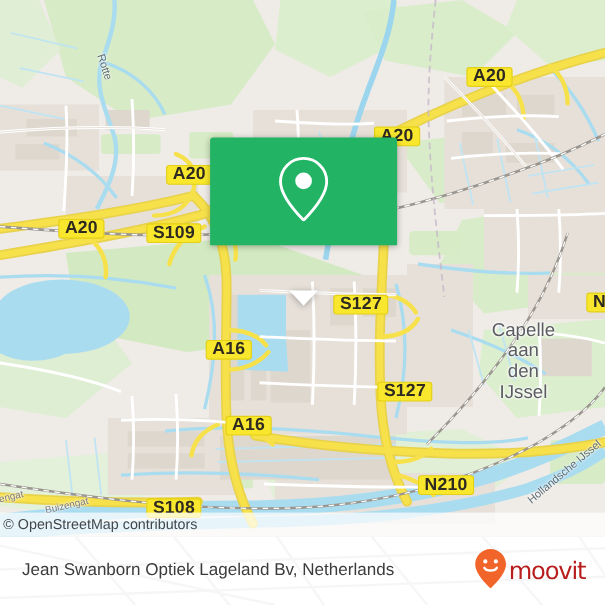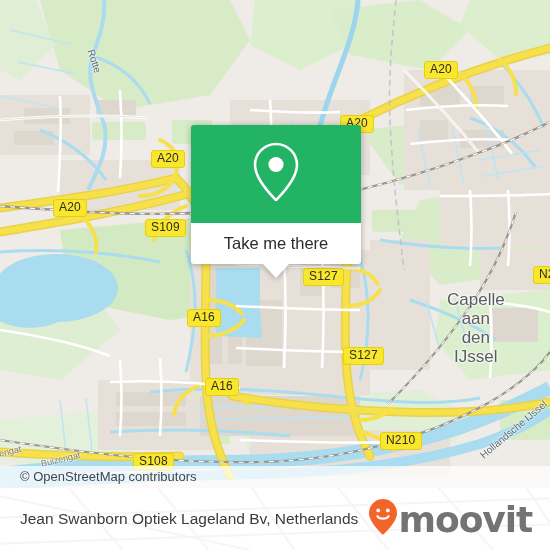--- a/index.html
+++ b/index.html
@@ -21,22 +21,22 @@
   .map-canvas { position: absolute; inset: 0; }
   .map-canvas svg { display: block; width: 550px; height: 488px; }
 
   
   .shield {
     position: absolute;
     background: #f8e72d;
     border: 1.5px solid #e3cf14;
     border-radius: 3px;
     color: #2e2a22;
-    font-size: 12px;
-    font-weight: normal;
+    font-size: 16px;
+    font-weight: bold;
     letter-spacing: .2px;
     padding: 1px 5px 2px;
     line-height: 13px;
     white-space: nowrap;
     font-family: "Liberation Sans", sans-serif;
   }
 
   
   .place-label {
     position: absolute;
@@ -99,21 +99,21 @@
     border-left: 13px solid transparent;
     border-right: 13px solid transparent;
     border-top: 14px solid #ffffff;
   }
 
   
   .attribution {
     position: absolute;
     left: 0; bottom: 0;
     width: 100%;
-    padding: 3px 0 4px 20px;
+    padding: 3px 0 4px 3px;
     background: rgba(255,255,255,.72);
     color: #40464c;
     font-size: 13px;
     line-height: 15px;
     font-family: "Liberation Sans", sans-serif;
   }
 
   
   .footer {
     position: absolute;
@@ -138,23 +138,23 @@
     white-space: nowrap;
     font-family: "Liberation Sans", sans-serif;
   }
   .brand {
     position: relative;
     display: flex;
     align-items: center;
     gap: 1px;
   }
   .brand-word {
-    color: #737373;
-    font-size: 36px;
-    font-weight: bold;
+    color: #b91c1c;
+    font-size: 22px;
+    font-weight: normal;
     letter-spacing: -1.1px;
     line-height: 29px;
     font-family: "DejaVu Sans", sans-serif;
   }
 </style>
 </head>
 <body>
 
 <div id="app">
 
@@ -344,21 +344,21 @@
           </g>
 
           <path d="M396,0 C392,40 388,80 390,120 C392,170 398,220 404,270" stroke="#c6b8c8" stroke-width="1.6" stroke-dasharray="6 4" fill="none" opacity=".8"></path>
         </g>
       </svg>
     </div>
 
     <div class="shield" style="left:151px;top:150px;">A20</div>
     <div class="shield" style="left:424px;top:61px;">A20</div>
     <div class="shield" style="left:53px;top:199px;">A20</div>
-    <div class="shield" style="left:133px;top:219px;margin-left:12px;">S109</div>
+    <div class="shield" style="left:133px;top:203px;">S109</div>
     <div class="shield" style="left:303px;top:268px;">S127</div>
     <div class="shield" style="left:343px;top:347px;">S127</div>
     <div class="shield" style="left:187px;top:309px;">A16</div>
     <div class="shield" style="left:205px;top:378px;">A16</div>
     <div class="shield" style="left:133px;top:453px;">S108</div>
     <div class="shield" style="left:380px;top:432px;">N210</div>
     <div class="shield" style="left:533px;top:266px;">N2</div>
     <div class="shield" style="left:340px;top:115px;">A20</div>
 
     <div class="place-label" style="left:425px;top:290px;margin-left:22px;">Capelle
@@ -373,23 +373,20 @@
     <div class="street-label" style="left:-2px;top:449px;transform:rotate(-13deg);transform-origin:left top;">engat</div>
 
     <div class="popup">
       <div class="popup-top">
         <span>
           <svg width="56" height="64" viewBox="0 0 56 64" xmlns="http://www.w3.org/2000/svg">
             <path d="M28 4 C16.4 4 7 13.4 7 25 C7 38 22 54 27.2 59.4 C27.6 59.8 28.4 59.8 28.8 59.4 C34 54 49 38 49 25 C49 13.4 39.6 4 28 4 Z" fill="none" stroke="#ffffff" stroke-width="2.6"></path>
             <circle cx="28" cy="24.5" r="7.6" fill="#ffffff"></circle>
           </svg>
         </span>
-      </div>
-      <div class="popup-bottom">
-        <span>Take me there</span>
       </div>
       <div class="popup-tail"></div>
     </div>
 
     <div class="attribution">
       <span>© OpenStreetMap contributors</span>
     </div>
   </div>
 
   <div class="footer">

